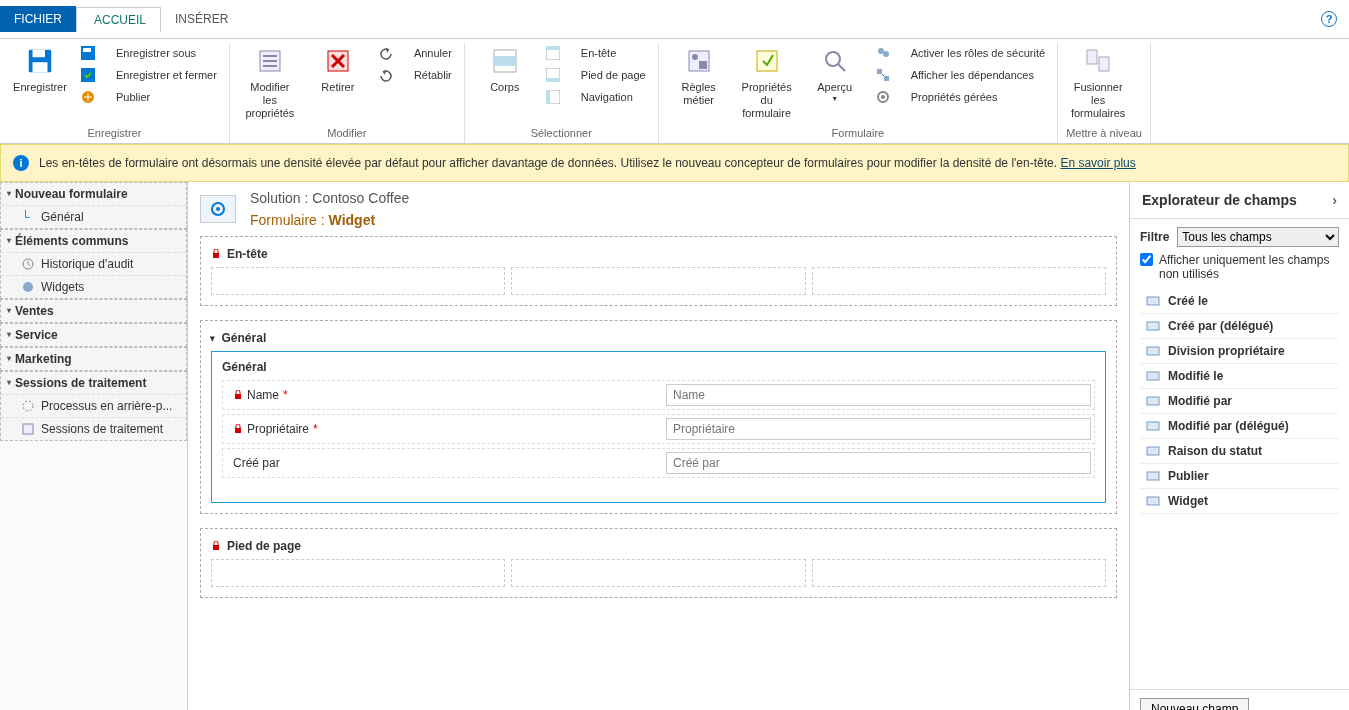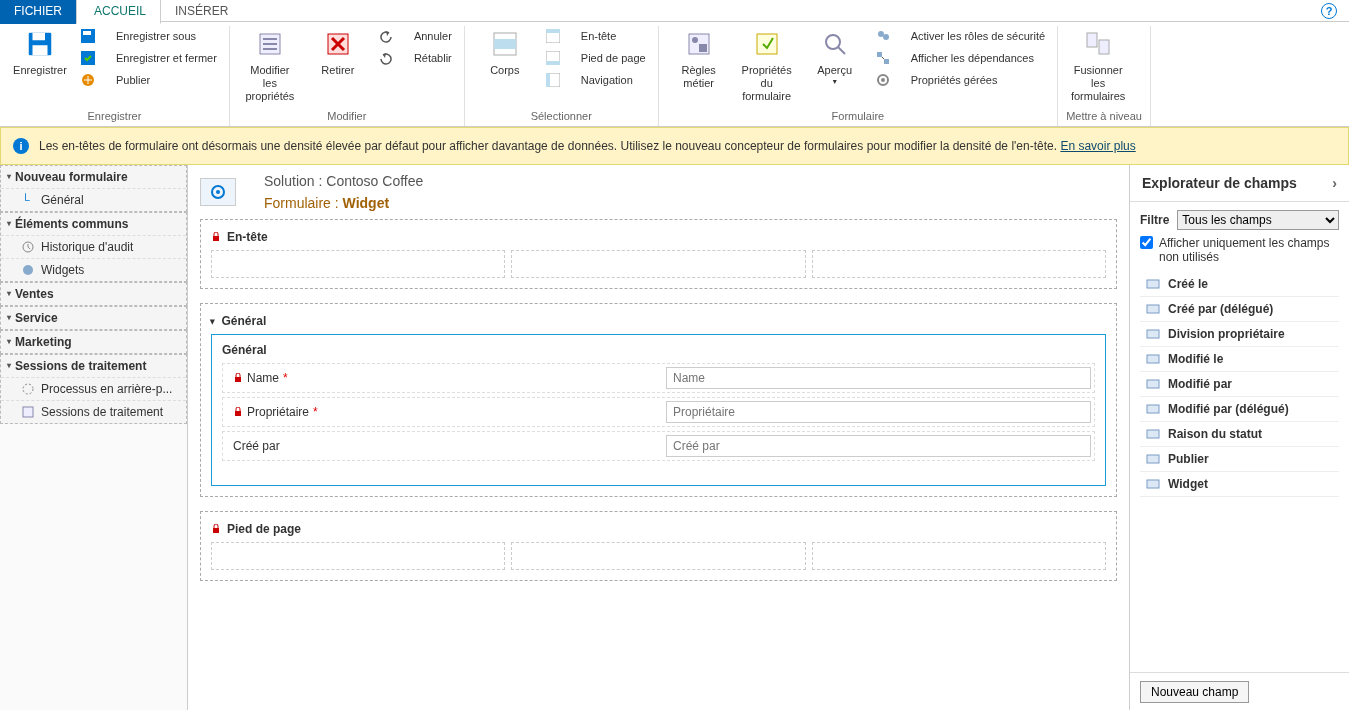--- a/index.html
+++ b/index.html
@@ -1,19 +1,19 @@
 <!DOCTYPE html>
 <html><head>
 <meta charset="utf-8">
 <style>
 * { box-sizing: border-box; margin: 0; padding: 0; font-family: "Segoe UI", Tahoma, sans-serif; }
 body { font-size: 12px; color: #333; background: #fff; }
 
 
-.tab-bar { display: flex; align-items: center; background: #fff; border-bottom: 1px solid #ccc; height: 22px; }
+.tab-bar { display: flex; align-items: center; background: #fff; border-bottom: 1px solid #ccc; height: 39px; }
 .tab { padding: 4px 14px; font-size: 12px; cursor: pointer; height: 26px; display: flex; align-items: center; }
 .tab-fichier { background: #0063B1; color: #fff; }
 .tab-active { background: #fff; color: #0f766e; border: 1px solid #ccc; border-bottom: 1px solid #fff; margin-bottom: -1px; padding-left: 17px; }
 .tab-inactive { color: #555; }
 .help-icon { margin-left: auto; margin-right: 12px; color: #0078d4; font-size: 14px; cursor: pointer; width: 16px; height: 16px; border: 1.5px solid #0078d4; border-radius: 50%; display:flex; align-items:center; justify-content:center; font-size:11px; font-weight:bold; }
 
 
 .ribbon { display: flex; background: #fff; border-bottom: 1px solid #ccc; padding: 4px 0 0 0; }
 .ribbon-group { display: flex; flex-direction: column; border-right: 1px solid #e0e0e0; padding: 0 8px 2px 8px; }
 .ribbon-group-body { display: flex; align-items: flex-start; flex: 1; gap: 4px; }
@@ -37,21 +37,21 @@
 .right-panel { width: 220px; border-left: 1px solid #ccc; background: #fff; display:flex; flex-direction:column; }
 
 
 .nav-section { border: 1px dashed #bbb; background: #f5f5f5; margin: 0; }
 .nav-header { padding: 4px 6px; font-weight: bold; font-size: 12px; cursor: pointer; display:flex; align-items:center; }
 .nav-header::before { content: "▾"; font-size: 8px; margin-right: 4px; color:#555; }
 .nav-item { padding: 4px 6px 4px 20px; font-size: 12px; cursor: pointer; display:flex; align-items:center; gap:6px; border-top: 1px dashed #ddd; }
 .nav-item .node-icon { width: 14px; height: 14px; display:inline-flex; }
 
 
-.form-title-bar { display:flex; align-items:center; gap:28px; margin-bottom: 8px; }
+.form-title-bar { display:flex; align-items:center; gap:14px; margin-bottom: 8px; }
 .form-title-icon { width: 36px; height: 28px; border:1px solid #ccc; background:#eef4fb; display:flex; align-items:center; justify-content:center; }
 .title-lines .sol { font-size: 14px; color: #555; }
 .title-lines .form-name { font-size: 14px; color:#a16207; margin-top:6px; }
 .title-lines .form-name strong { font-weight: bold; }
 
 .design-surface { border: 1px dashed #aaa; padding: 10px; margin-bottom: 14px; }
 .section-label { display:flex; align-items:center; gap:6px; font-weight:bold; font-size:12px; margin-bottom:6px; }
 .section-label .expand::before { content: "▸"; font-size: 9px; color:#333; transform: rotate(90deg); display:inline-block; }
 .lock-icon { width:10px; height:10px; }
 .placeholder-row { display:flex; gap:6px; }

